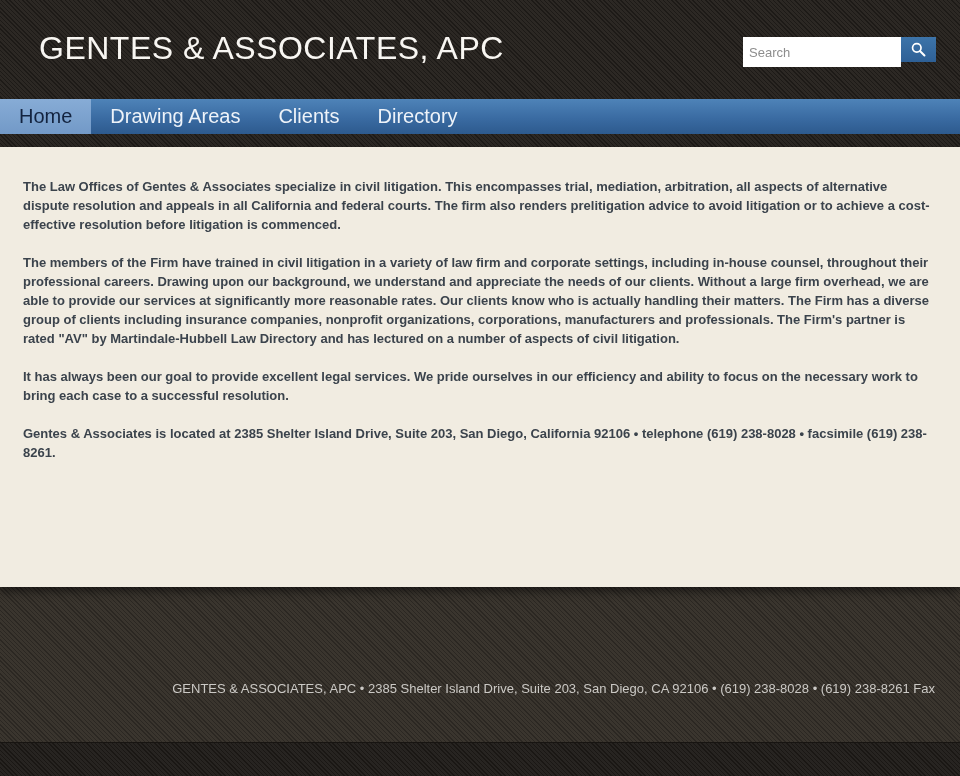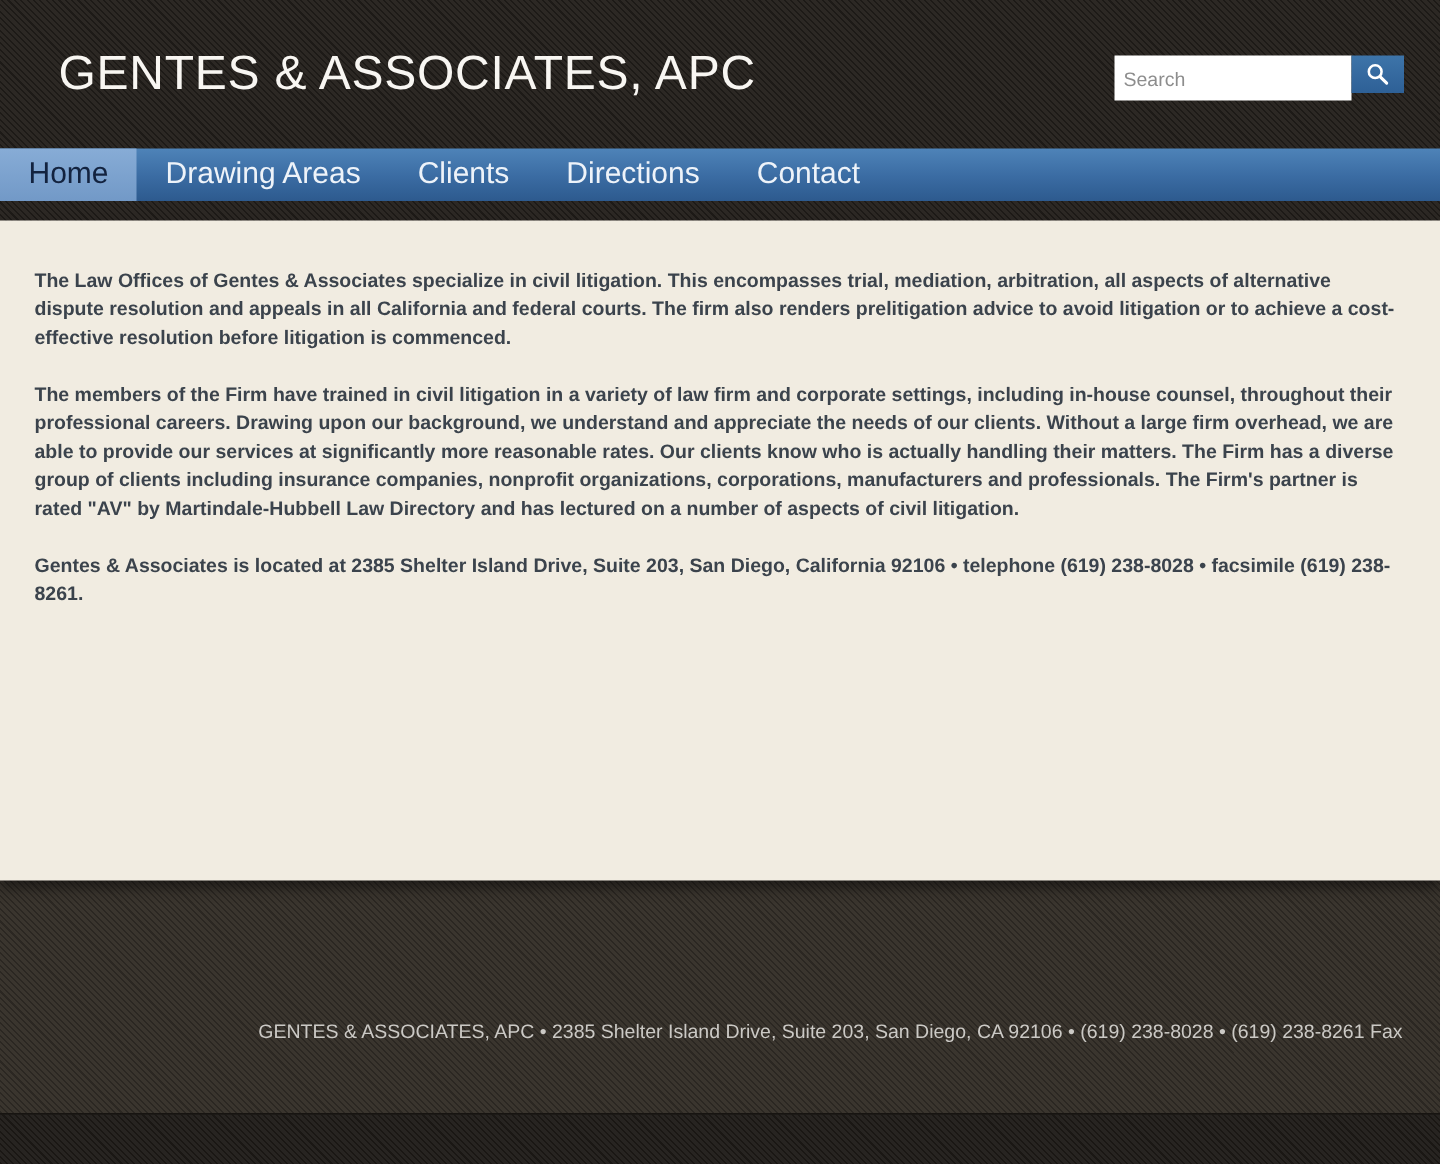--- a/index.html
+++ b/index.html
@@ -148,30 +148,30 @@
       </span>
     </button>
   </div>
 </div>
 
 <div class="nav">
   <ul>
     <li class="active">Home</li>
     <li>Drawing Areas</li>
     <li>Clients</li>
-    <li>Directions</li>
-    <li>Contact</li>
+    <li>Directory</li>
   </ul>
 </div>
 
 <div class="strip"></div>
 
 <div class="main">
   <p>The Law Offices of Gentes &amp; Associates specialize in civil litigation. This encompasses trial, mediation, arbitration, all aspects of alternative dispute resolution and appeals in all California and federal courts. The firm also renders prelitigation advice to avoid litigation or to achieve a cost-effective resolution before litigation is commenced.</p>
   <p>The members of the Firm have trained in civil litigation in a variety of law firm and corporate settings, including in-house counsel, throughout their professional careers. Drawing upon our background, we understand and appreciate the needs of our clients. Without a large firm overhead, we are able to provide our services at significantly more reasonable rates. Our clients know who is actually handling their matters. The Firm has a diverse group of clients including insurance companies, nonprofit organizations, corporations, manufacturers and professionals. The Firm's partner is rated "AV" by Martindale-Hubbell Law Directory and has lectured on a number of aspects of civil litigation.</p>
+  <p>It has always been our goal to provide excellent legal services. We pride ourselves in our efficiency and ability to focus on the necessary work to bring each case to a successful resolution.</p>
   <p>Gentes &amp; Associates is located at 2385 Shelter Island Drive, Suite 203, San Diego, California 92106 • telephone (619) 238-8028 • facsimile (619) 238-8261.</p>
 </div>
 
 <div class="footer">
   <span class="footer-text">GENTES &amp; ASSOCIATES, APC • 2385 Shelter Island Drive, Suite 203, San Diego, CA 92106 • (619) 238-8028 • (619) 238-8261 Fax</span>
 </div>
 
 <div class="bottom-strip"></div>
 
 </body></html>

